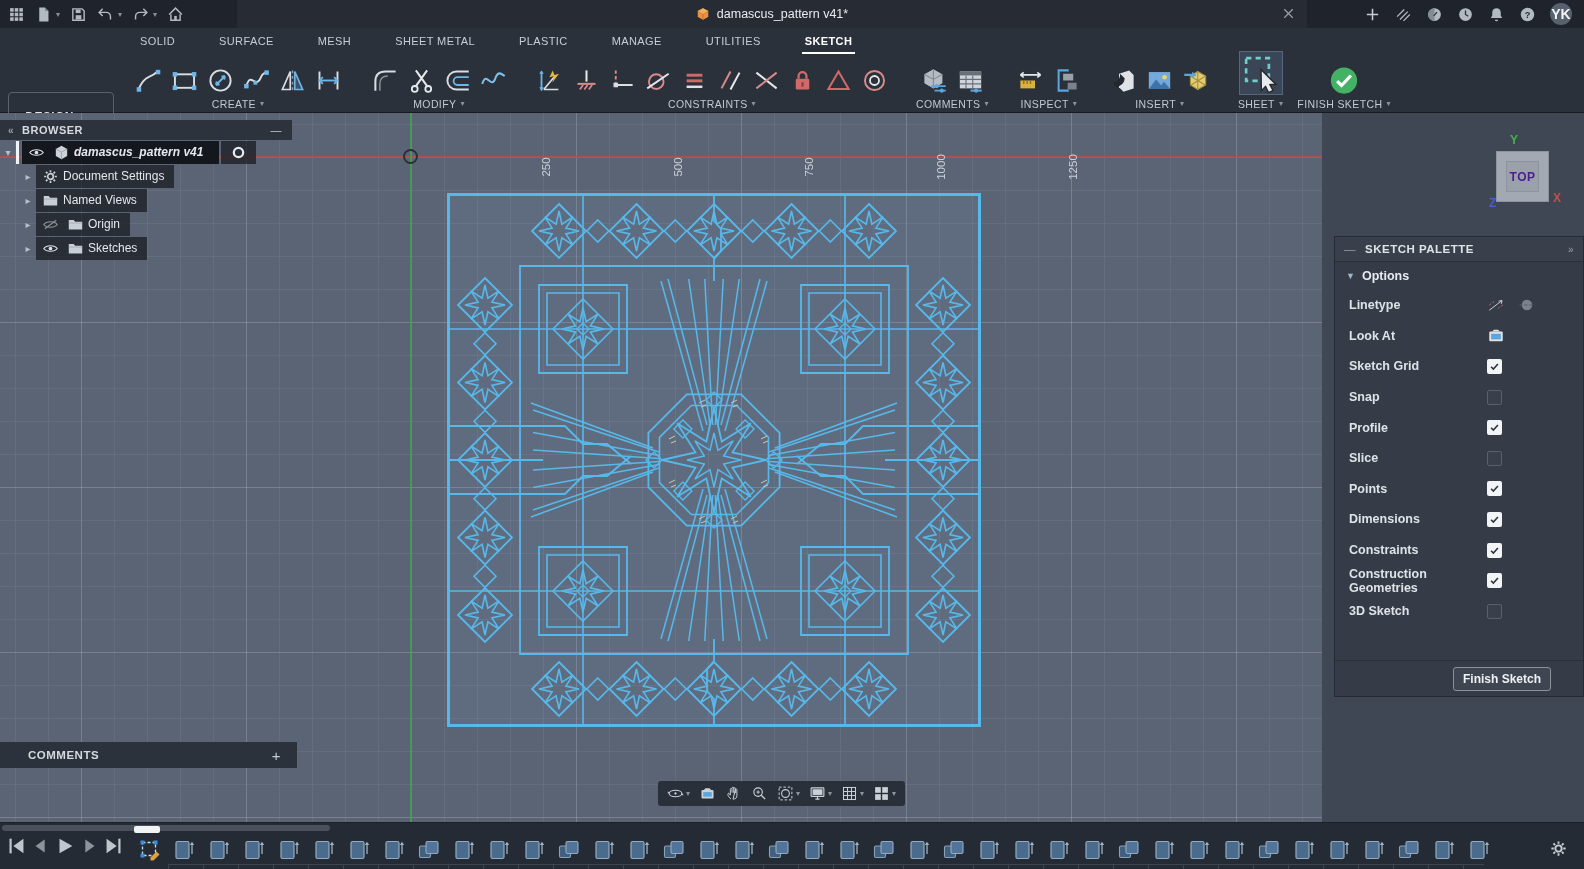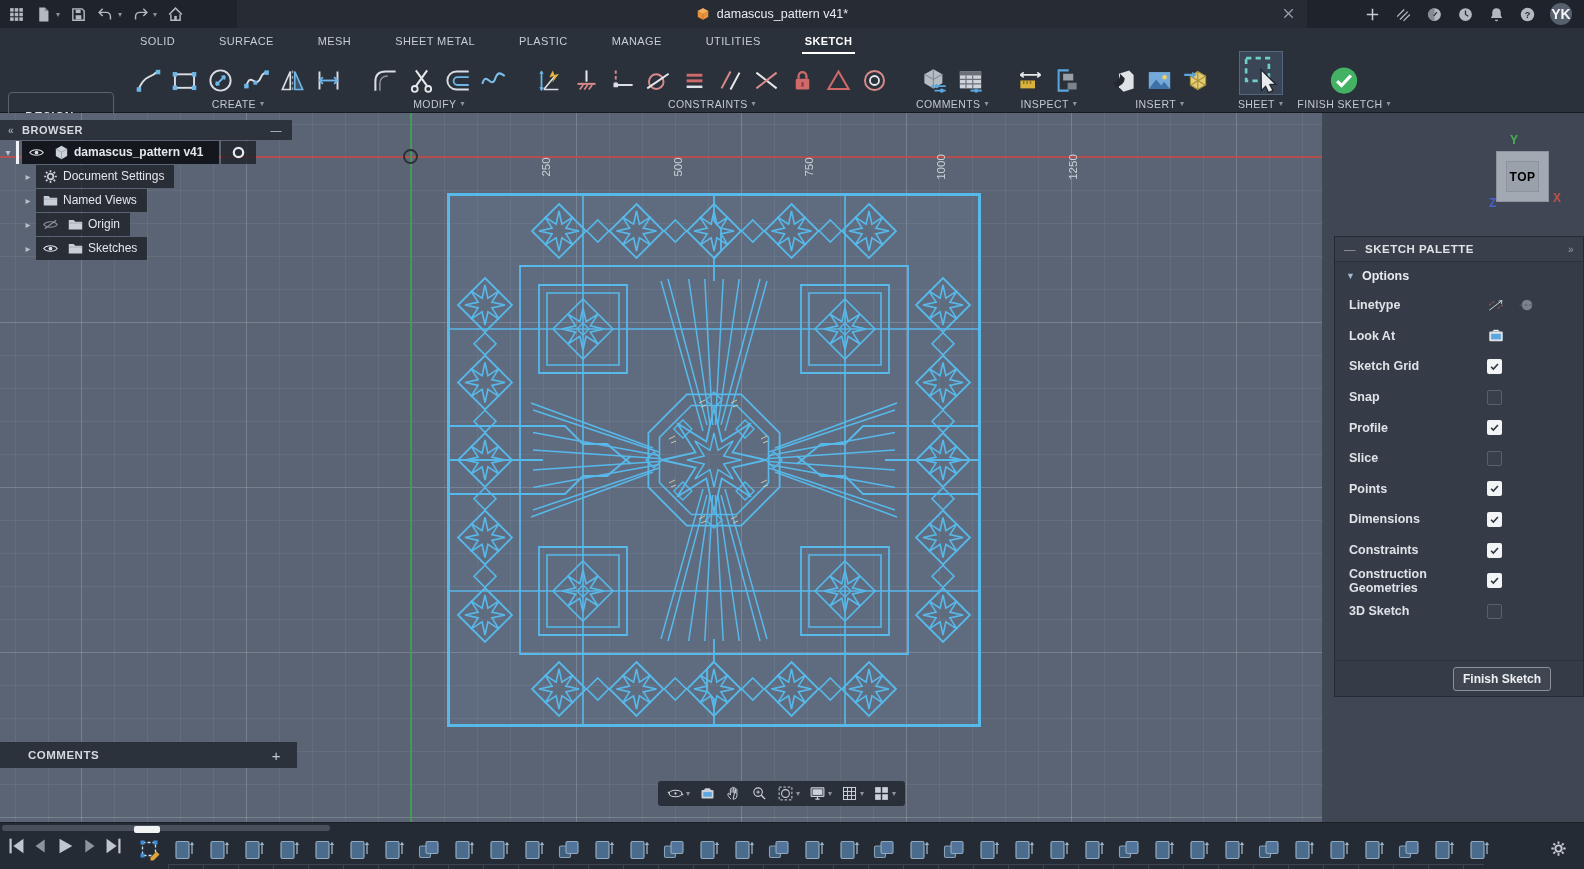--- a/index.html
+++ b/index.html
@@ -55,29 +55,29 @@
   
   #browser{position:absolute;left:0;top:120px;width:292px;}
   #browser-header{height:20px;background:#2d333d;display:flex;align-items:center;color:#d7dbe0;font-size:11px;font-weight:bold;letter-spacing:.5px;}
   #browser-header .col{color:#9aa0a8;font-size:10px;margin:0 8px;}
   #browser-header .min{margin-left:auto;margin-right:10px;color:#c6ccd3;font-weight:normal;}
   .brow{height:24px;display:flex;align-items:center;margin-top:0;}
   .brow .chev{width:16px;text-align:center;color:#b9bfc6;font-size:10px;}
   .bicon{width:17px;height:17px;display:inline-flex;margin:0 4px;}
   .bicon svg{width:100%;height:100%;}
   .bpill{display:flex;align-items:center;background:rgba(25,30,37,.78);height:23px;padding:0 10px 0 2px;color:#e4e7eb;font-size:12px;}
-  .bpill.rootpill{background:#14181e;font-weight:bold;padding-right:16px;}
+  .bpill.rootpill{background:#14181e;font-weight:bold;padding-right:16px;font-style:italic;}
   .selbar{width:3px;height:23px;background:#f0f2f4;margin-right:3px;}
   .targetbox{background:rgba(25,30,37,.78);height:23px;display:flex;align-items:center;padding:0 6px;margin-left:2px;}
 
   
   #right-panel{position:absolute;left:1322px;top:113px;width:262px;height:709px;background:#3f4754;}
   #viewcube{position:absolute;left:1496px;top:151px;width:53px;height:51px;background:#a2a9b2;border:1px solid #8d949d;display:flex;align-items:center;justify-content:center;}
   #viewcube .inner{position:absolute;inset:9px;background:#9aa1aa;border:1px solid #8d949d;}
-  #viewcube .face{position:relative;color:#000000;font-size:12px;font-weight:bold;letter-spacing:.5px;}
+  #viewcube .face{position:relative;color:#4c1d95;font-size:12px;font-weight:bold;letter-spacing:.5px;}
   .axis-label{position:absolute;font-size:12px;font-weight:bold;}
   #palette{position:absolute;left:1334px;top:236px;width:250px;height:461px;background:#353c47;border:1px solid #262b33;}
   #palette-header{height:25px;display:flex;align-items:center;background:#39404b;color:#dfe3e8;font-size:11.5px;font-weight:bold;letter-spacing:.5px;border-bottom:1px solid #2b313a;}
   #palette-header .min{color:#9aa0a8;margin:0 9px;font-weight:normal;}
   #palette-header .exp{margin-left:auto;margin-right:9px;color:#9aa0a8;font-size:10px;font-weight:normal;}
   #palette-section{height:28px;display:flex;align-items:center;color:#e8ebee;font-size:12.5px;font-weight:bold;padding-left:11px;gap:7px;}
   #palette-section .tri{color:#9fb6c9;font-size:9px;}
   .prow{height:30.6px;display:flex;align-items:center;padding-left:14px;}
   .plabel{color:#dfe3e8;font-size:12.5px;font-weight:bold;flex:0 0 138px;}
   .pctrl{display:flex;align-items:center;gap:13px;}

